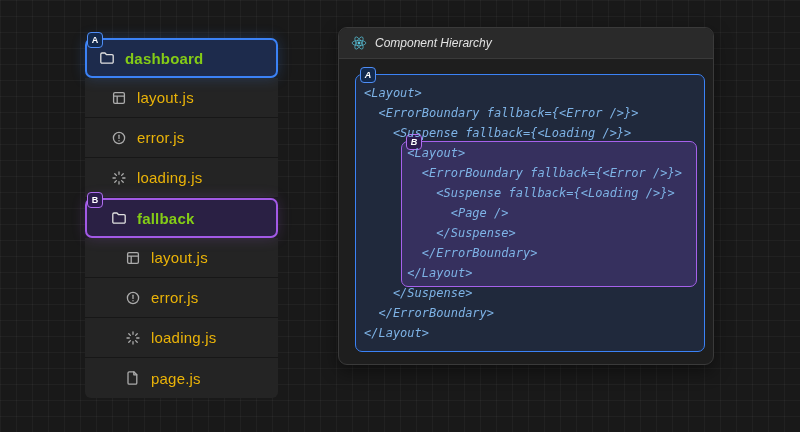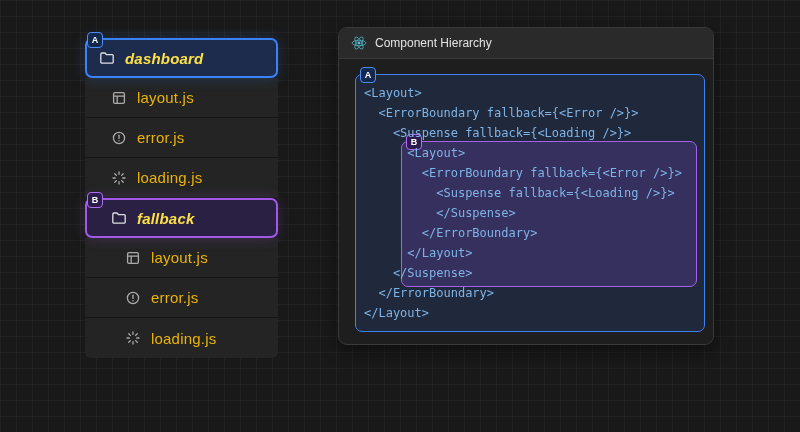--- a/index.html
+++ b/index.html
@@ -13,40 +13,40 @@
   
   .tree{position:absolute;left:85px;top:38px;width:193px;}
   .row{position:relative;height:40px;display:flex;align-items:center;gap:10px;
     background:#242424;box-sizing:border-box;padding-left:14px;
     border-bottom:1px solid rgba(0,0,0,.35);}
   .row:last-child{border-bottom:none;border-radius:0 0 6px 6px;}
   .row.d1{padding-left:26px;}
   .row.d2{padding-left:40px;}
   .lbl{font-size:15px;color:#eab308;letter-spacing:.2px;}
   .row.hl{border-radius:7px;border-bottom:none;z-index:2;}
-  .row.hl .lbl{color:#fde047;font-weight:600;font-style:italic;}
+  .row.hl .lbl{color:#84cc16;font-weight:600;}
   .row.hl-blue{background:#1d2b4c;border:2px solid #3b82f6;
     box-shadow:0 0 14px rgba(59,130,246,.25);padding-left:12px;}
   .row.hl-purple{background:#2a2044;border:2px solid #a259e6;
     box-shadow:0 0 14px rgba(162,89,230,.22);padding-left:24px;}
   .icon{flex:0 0 auto;color:#ababab;}
   .row.hl .icon{color:#e0e0e0;}
 
   
   .badge{position:absolute;width:14px;height:14px;border-radius:4px;
     display:flex;align-items:center;justify-content:center;
     font-size:9px;font-weight:700;color:#fff;z-index:6;line-height:1;}
   .badge.blue{background:#12294d;border:1px solid #4f8ef7;}
   .badge.purple{background:#2c1b4d;border:1px solid #b06ef0;}
   .tree-badge{left:0px;top:-8px;}
 
   
   .panel{position:absolute;left:338px;top:27px;width:374px;
     border:1px solid #3a3a3a;border-radius:9px;background:#1e1e1e;
-    box-shadow:0 6px 18px rgba(0,0,0,.45);}
+    box-shadow:0 6px 18px rgba(0,0,0,.45);font-style:italic;}
   .panel-header{height:30px;display:flex;align-items:center;gap:8px;
     padding:0 12px;background:#2a2a2a;border-bottom:1px solid #3a3a3a;
     border-radius:8px 8px 0 0;}
   .panel-title{font-size:12px;color:#e3e3e3;}
   .panel-body{padding:15px 8px 12px 16px;}
   .frame-a{position:relative;border:1.5px solid #3b82f6;border-radius:7px;
     background:rgba(47,101,216,.17);padding:8px 0 8px 8px;}
   .frame-b{position:absolute;left:45px;right:7px;top:66px;height:144px;
     border:1.5px solid #a661ec;border-radius:7px;
     background:rgba(147,80,228,.20);z-index:0;}
@@ -120,20 +120,27 @@
       <span class="lbl">error.js</span>
     </div>
 
     <div class="row d2">
       <svg class="icon" width="16" height="16" viewBox="0 0 16 16" fill="none" stroke="currentColor" stroke-width="1.3" stroke-linecap="round" stroke-linejoin="round">
           <path d="M8 2v2.3M8 11.7V14M2 8h2.3M11.7 8H14M3.76 3.76l1.63 1.63M10.61 10.61l1.63 1.63M12.24 3.76l-1.63 1.63M5.39 10.61l-1.63 1.63"></path>
         </svg>
       <span class="lbl">loading.js</span>
     </div>
 
+    <div class="row d2">
+      <svg class="icon" width="16" height="16" viewBox="0 0 16 16" fill="none" stroke="currentColor" stroke-width="1.3" stroke-linecap="round" stroke-linejoin="round">
+          <path d="M4.2 1.8h4.6l3 3v8.2a1.2 1.2 0 0 1-1.2 1.2H4.2A1.2 1.2 0 0 1 3 13V3a1.2 1.2 0 0 1 1.2-1.2z"></path>
+          <path d="M8.8 1.8v3h3"></path>
+        </svg>
+      <span class="lbl">page.js</span>
+    </div>
 
   </div>
 
   <div class="panel">
     <div class="panel-header">
       <svg width="16" height="16" viewBox="0 0 24 24">
           <circle cx="12" cy="12" r="2.1" fill="#58c4dc"></circle>
           <g fill="none" stroke="#58c4dc" stroke-width="1">
             <ellipse cx="12" cy="12" rx="10.3" ry="4"></ellipse>
             <ellipse cx="12" cy="12" rx="10.3" ry="4" transform="rotate(60 12 12)"></ellipse>
@@ -148,20 +155,21 @@
         <div class="frame-b">
           <span class="badge purple frame-badge">B</span>
         </div>
         <div class="code">
           <div>&lt;Layout&gt;</div>
           <div>  &lt;ErrorBoundary fallback={&lt;Error /&gt;}&gt;</div>
           <div>    &lt;Suspense fallback={&lt;Loading /&gt;}&gt;</div>
           <div>      &lt;Layout&gt;</div>
           <div>        &lt;ErrorBoundary fallback={&lt;Error /&gt;}&gt;</div>
           <div>          &lt;Suspense fallback={&lt;Loading /&gt;}&gt;</div>
+          <div>            &lt;Page /&gt;</div>
           <div>          &lt;/Suspense&gt;</div>
           <div>        &lt;/ErrorBoundary&gt;</div>
           <div>      &lt;/Layout&gt;</div>
           <div>    &lt;/Suspense&gt;</div>
           <div>  &lt;/ErrorBoundary&gt;</div>
           <div>&lt;/Layout&gt;</div>
         </div>
       </div>
     </div>
   </div>

